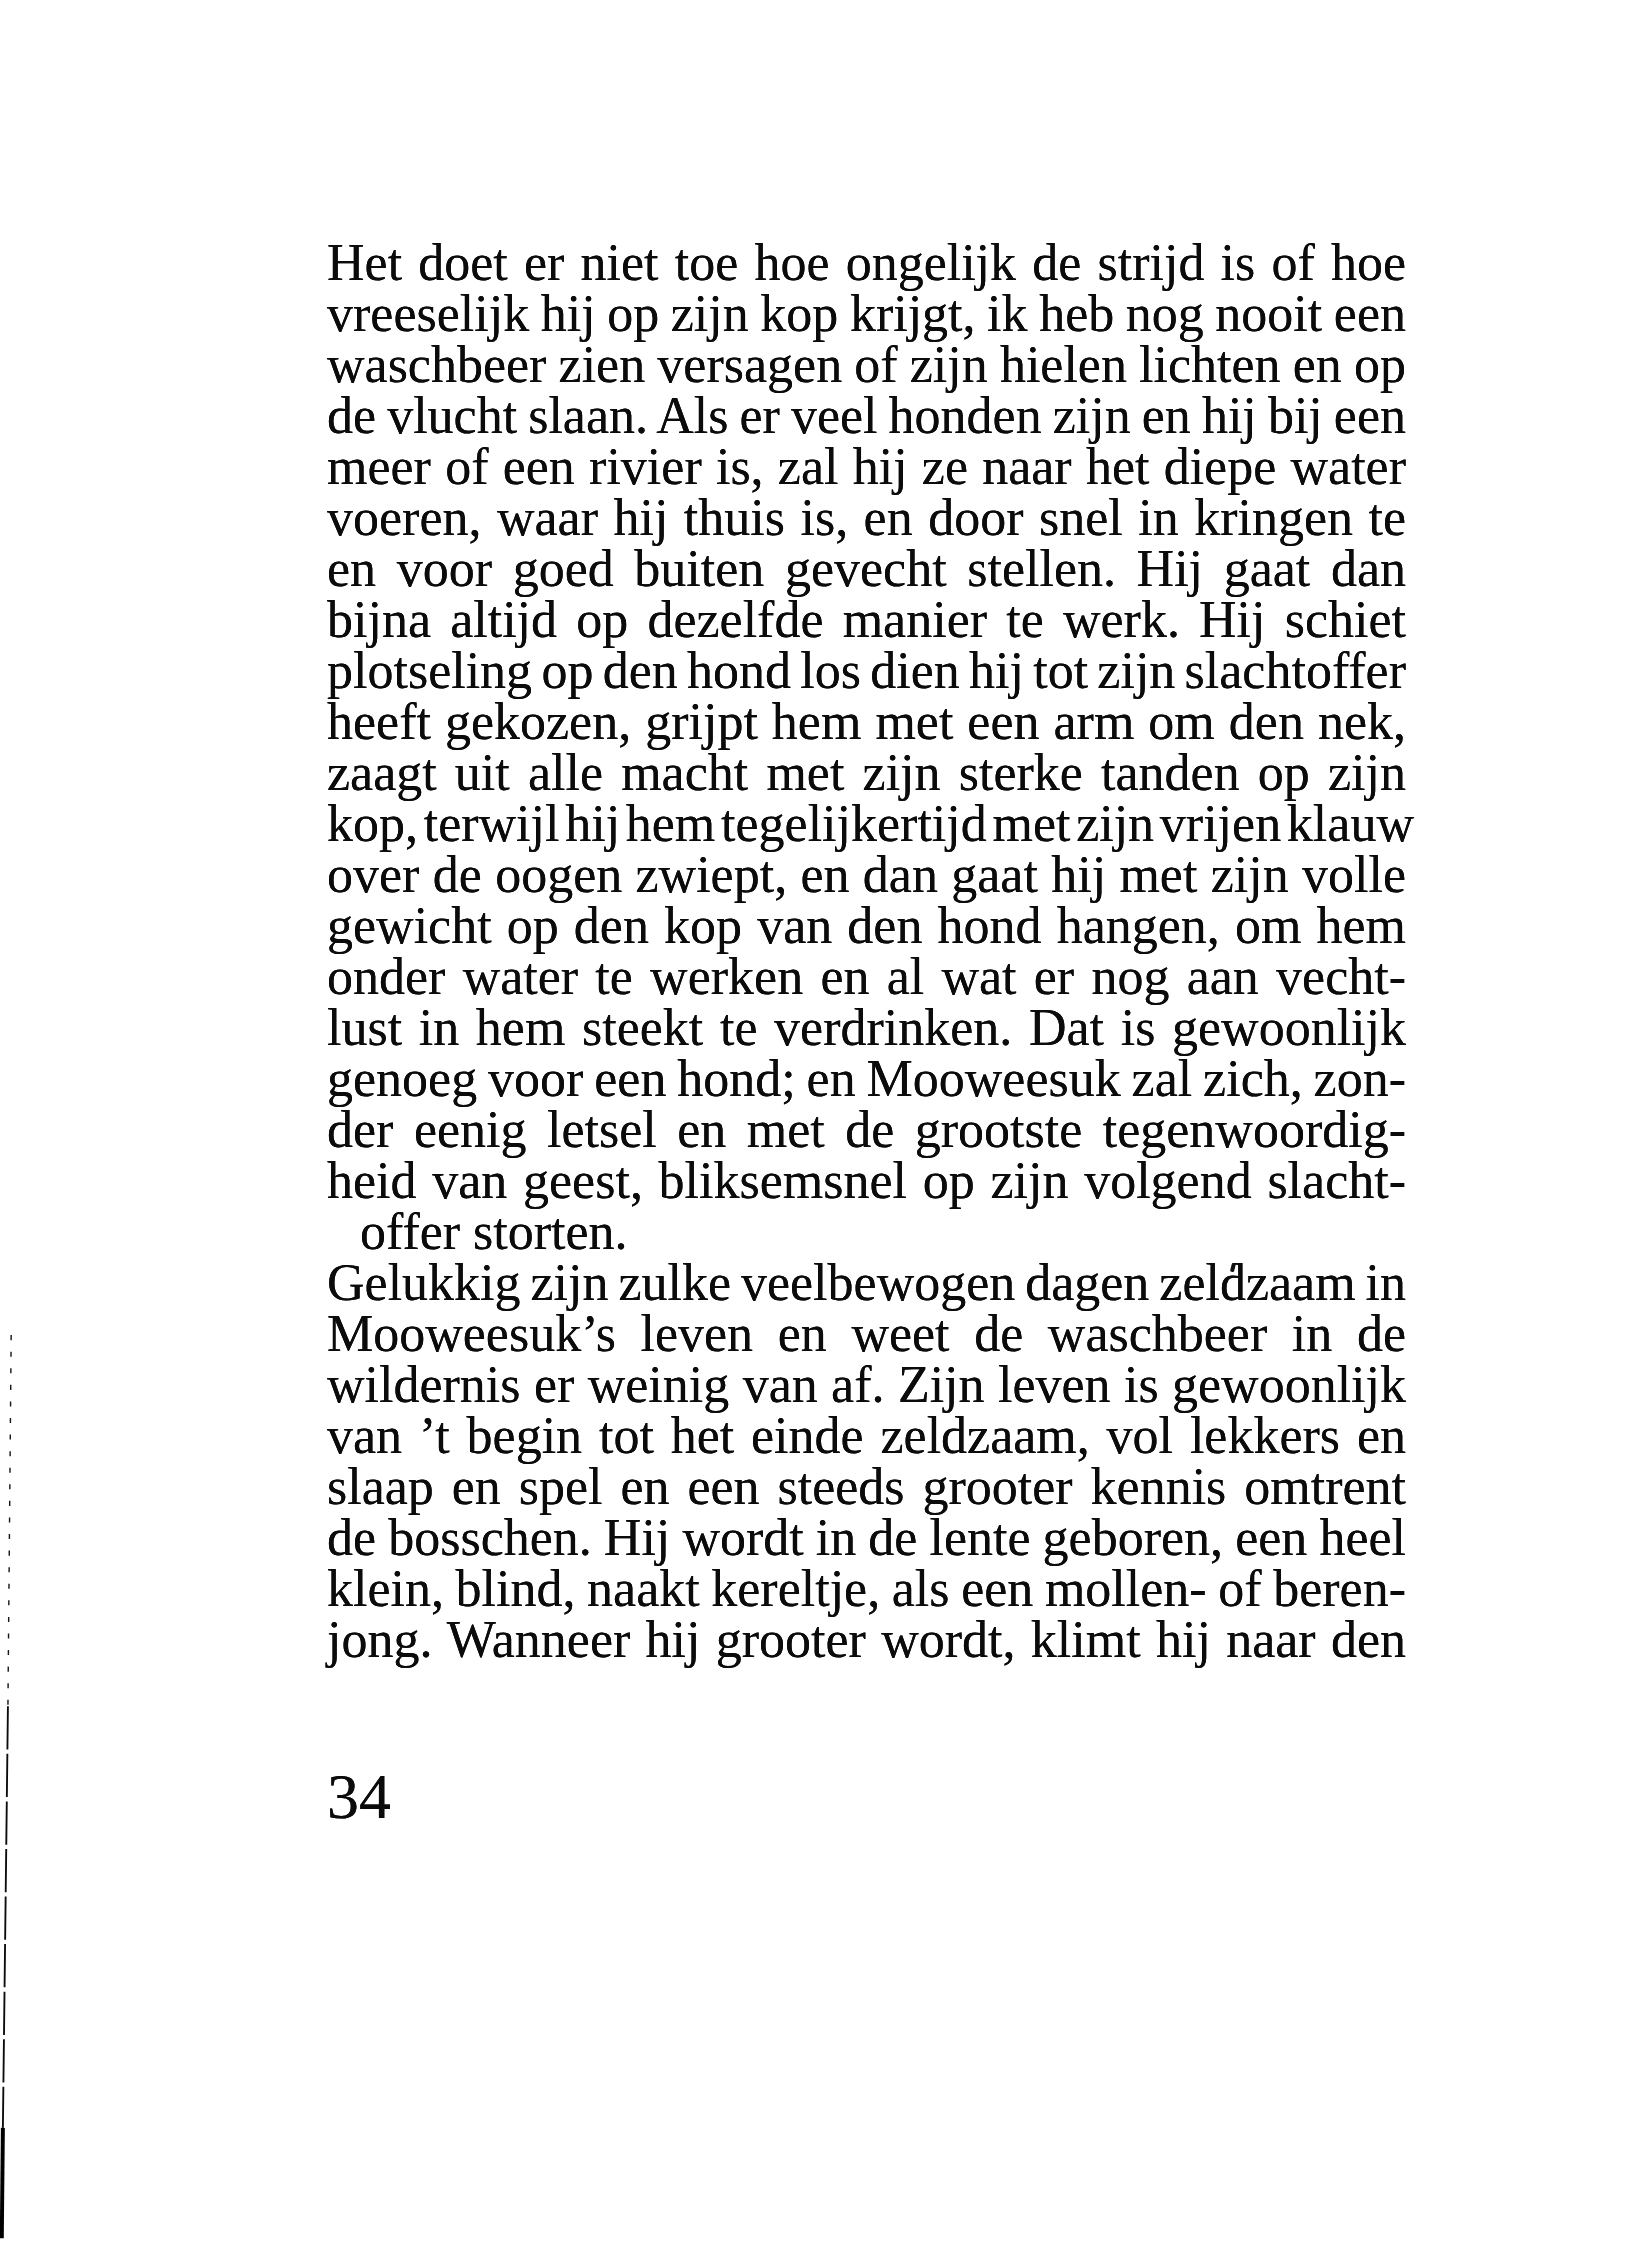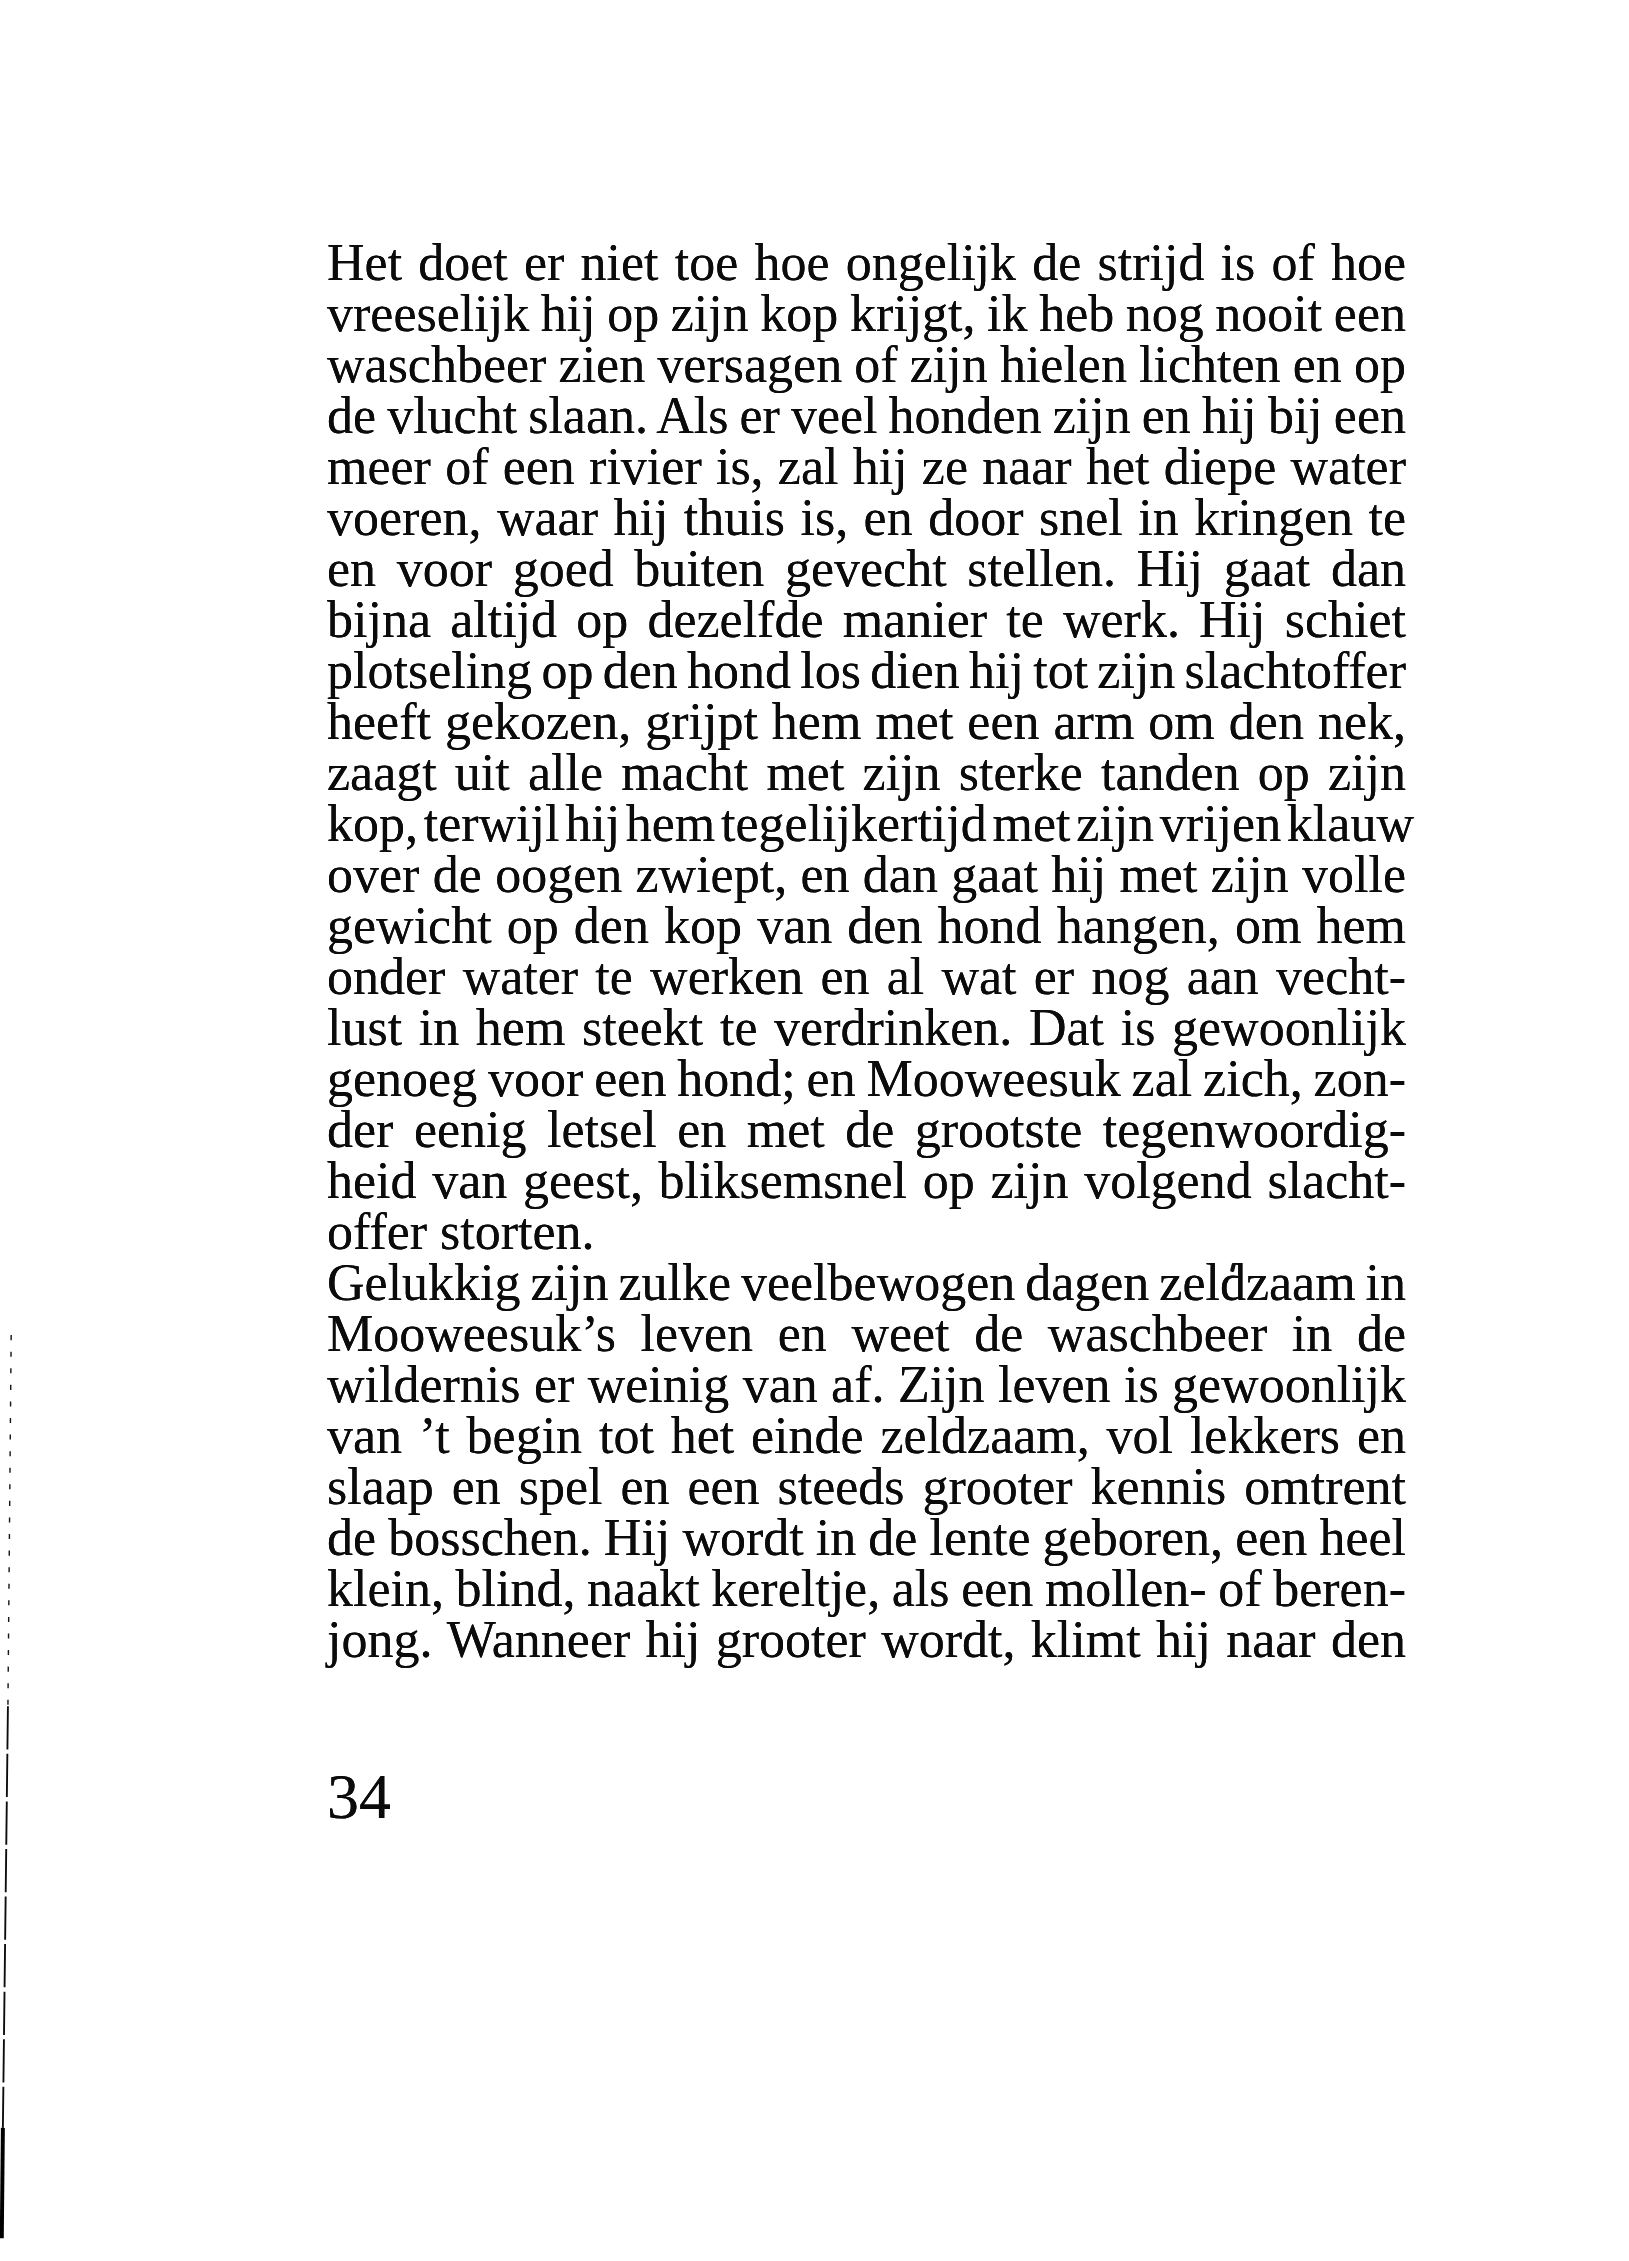--- a/index.html
+++ b/index.html
@@ -27,20 +27,21 @@
     line-height: 51px;
     white-space: nowrap;
     text-align: justify;
     text-align-last: justify;
     word-spacing: -0.14em;
     text-shadow: 0 0 0.4px currentColor;
   }
   .line.para-end {
     text-align-last: left;
     word-spacing: normal;
+    margin-left: 33px;
   }
   #page-number {
     position: absolute;
     left: 327px;
     top: 1771px;
     font-size: 64px;
     line-height: 51px;
     text-shadow: 0 0 0.4px currentColor;
   }
   #scan-artifact {

